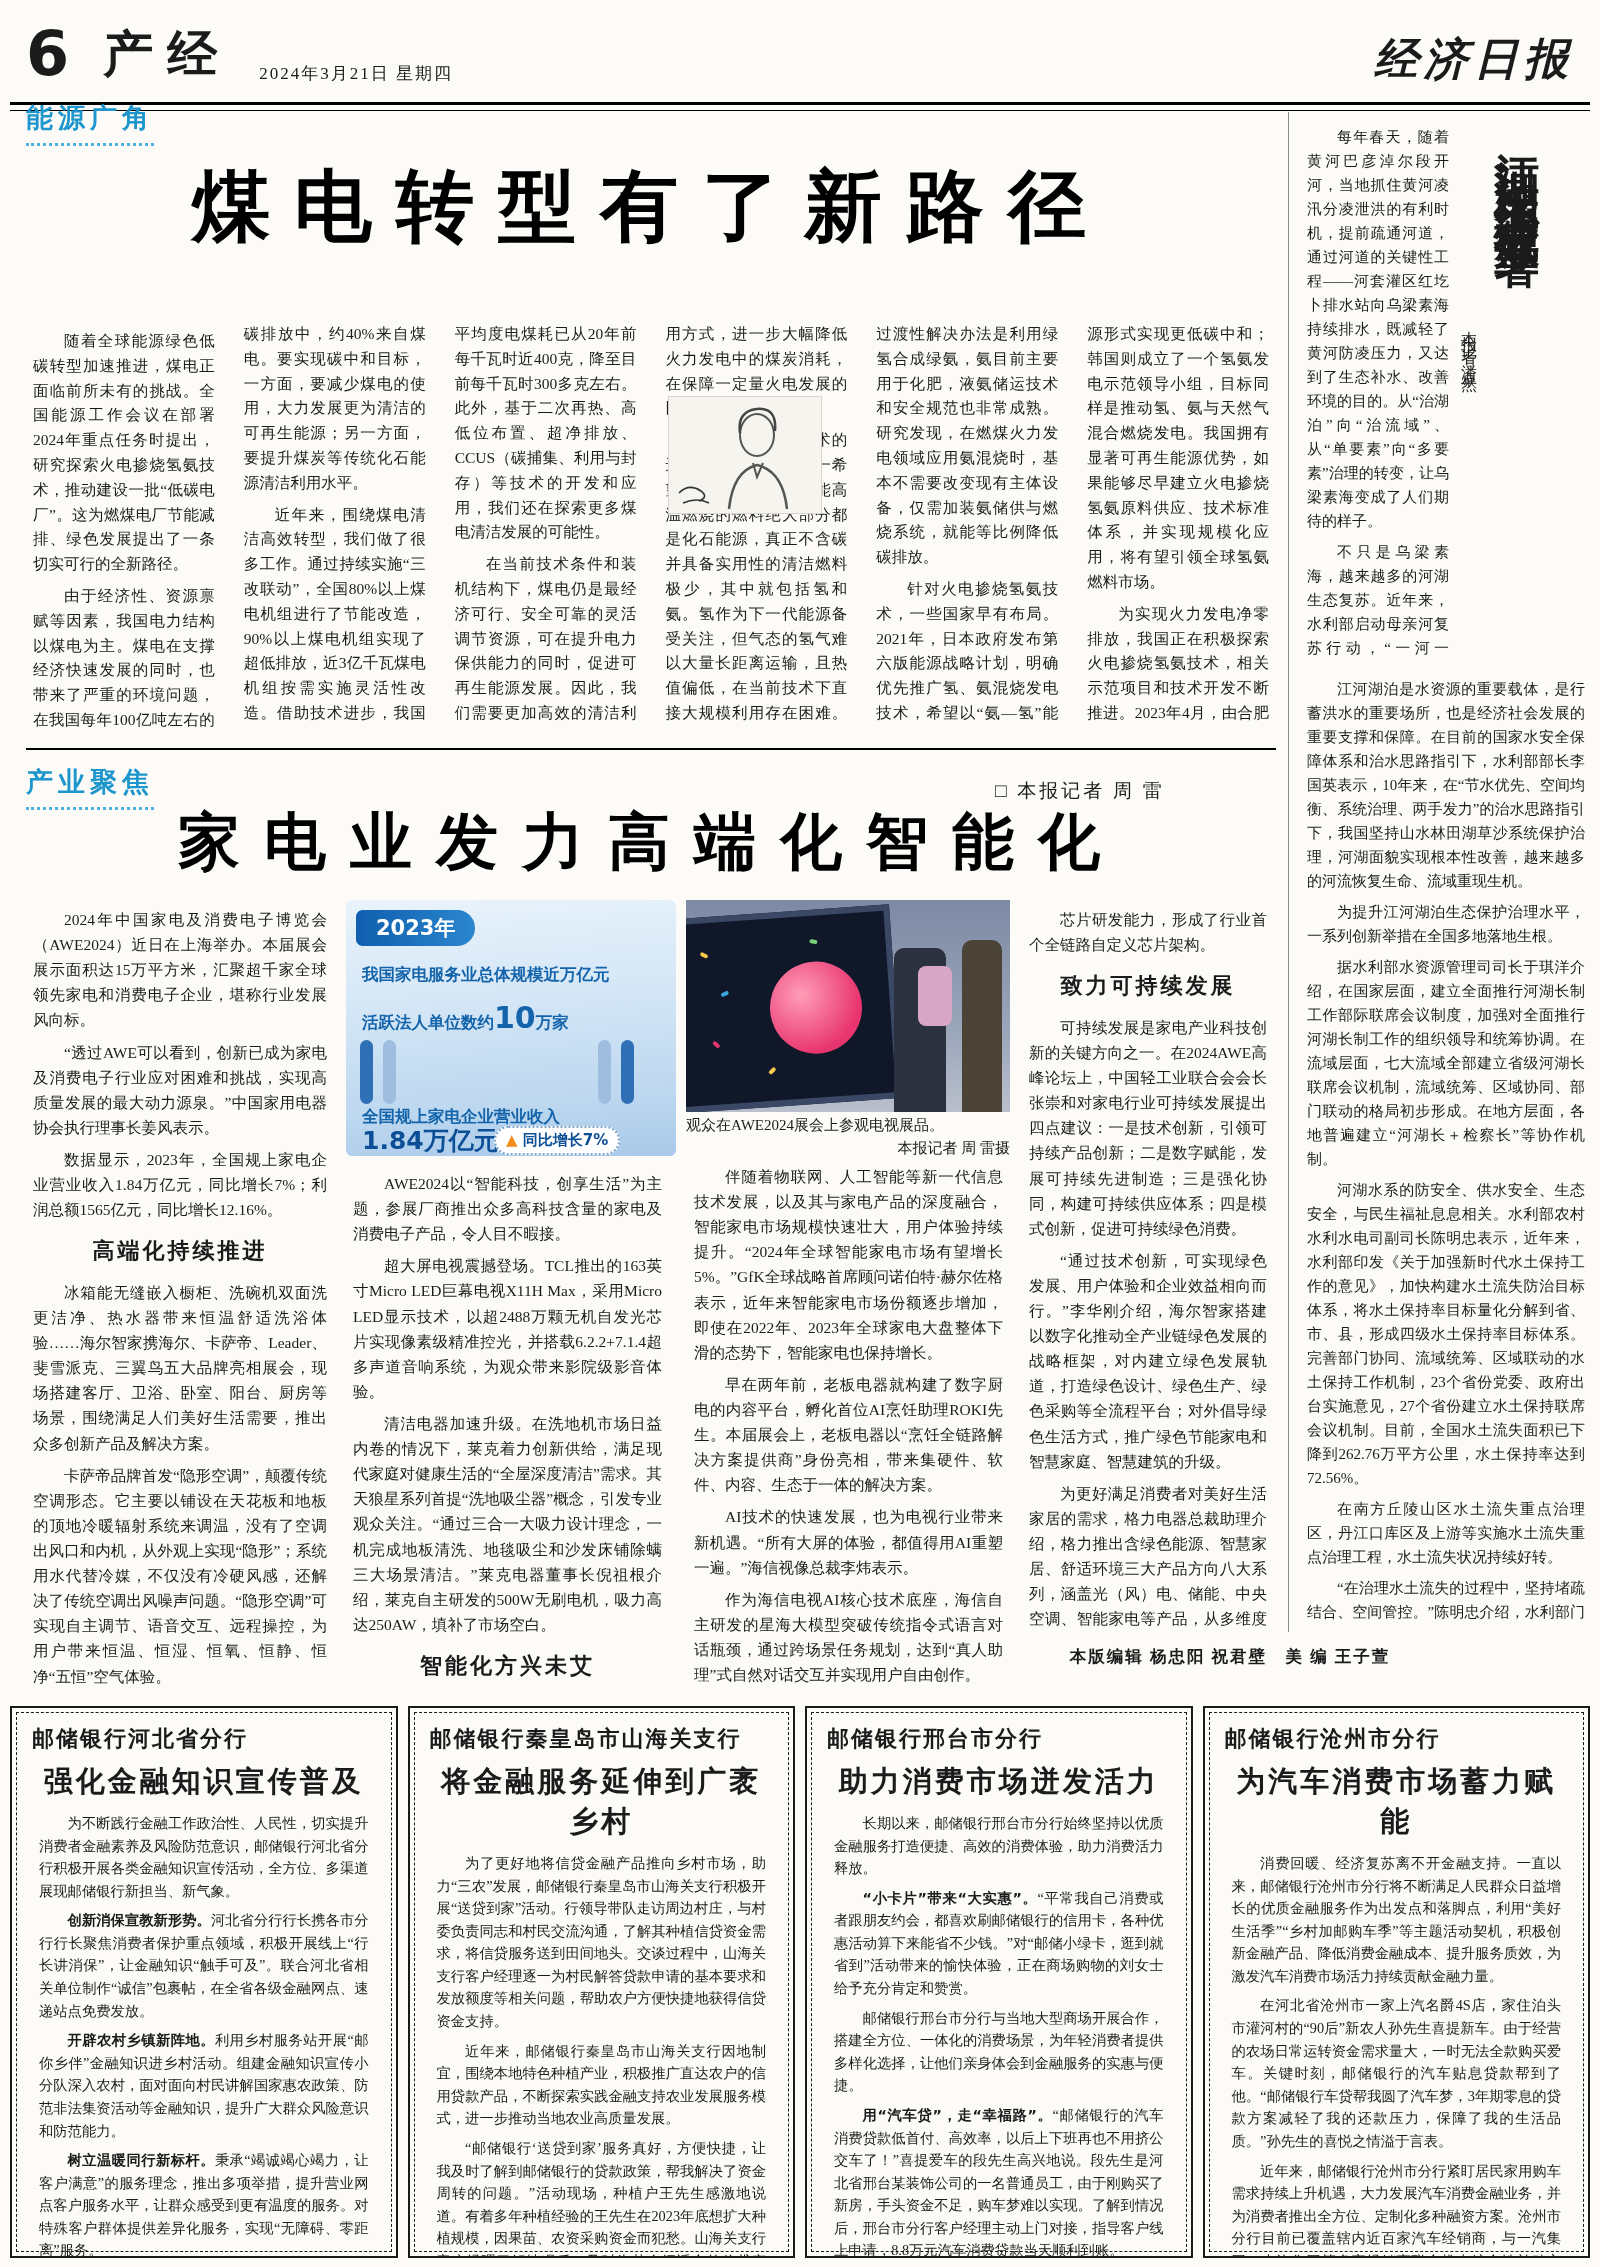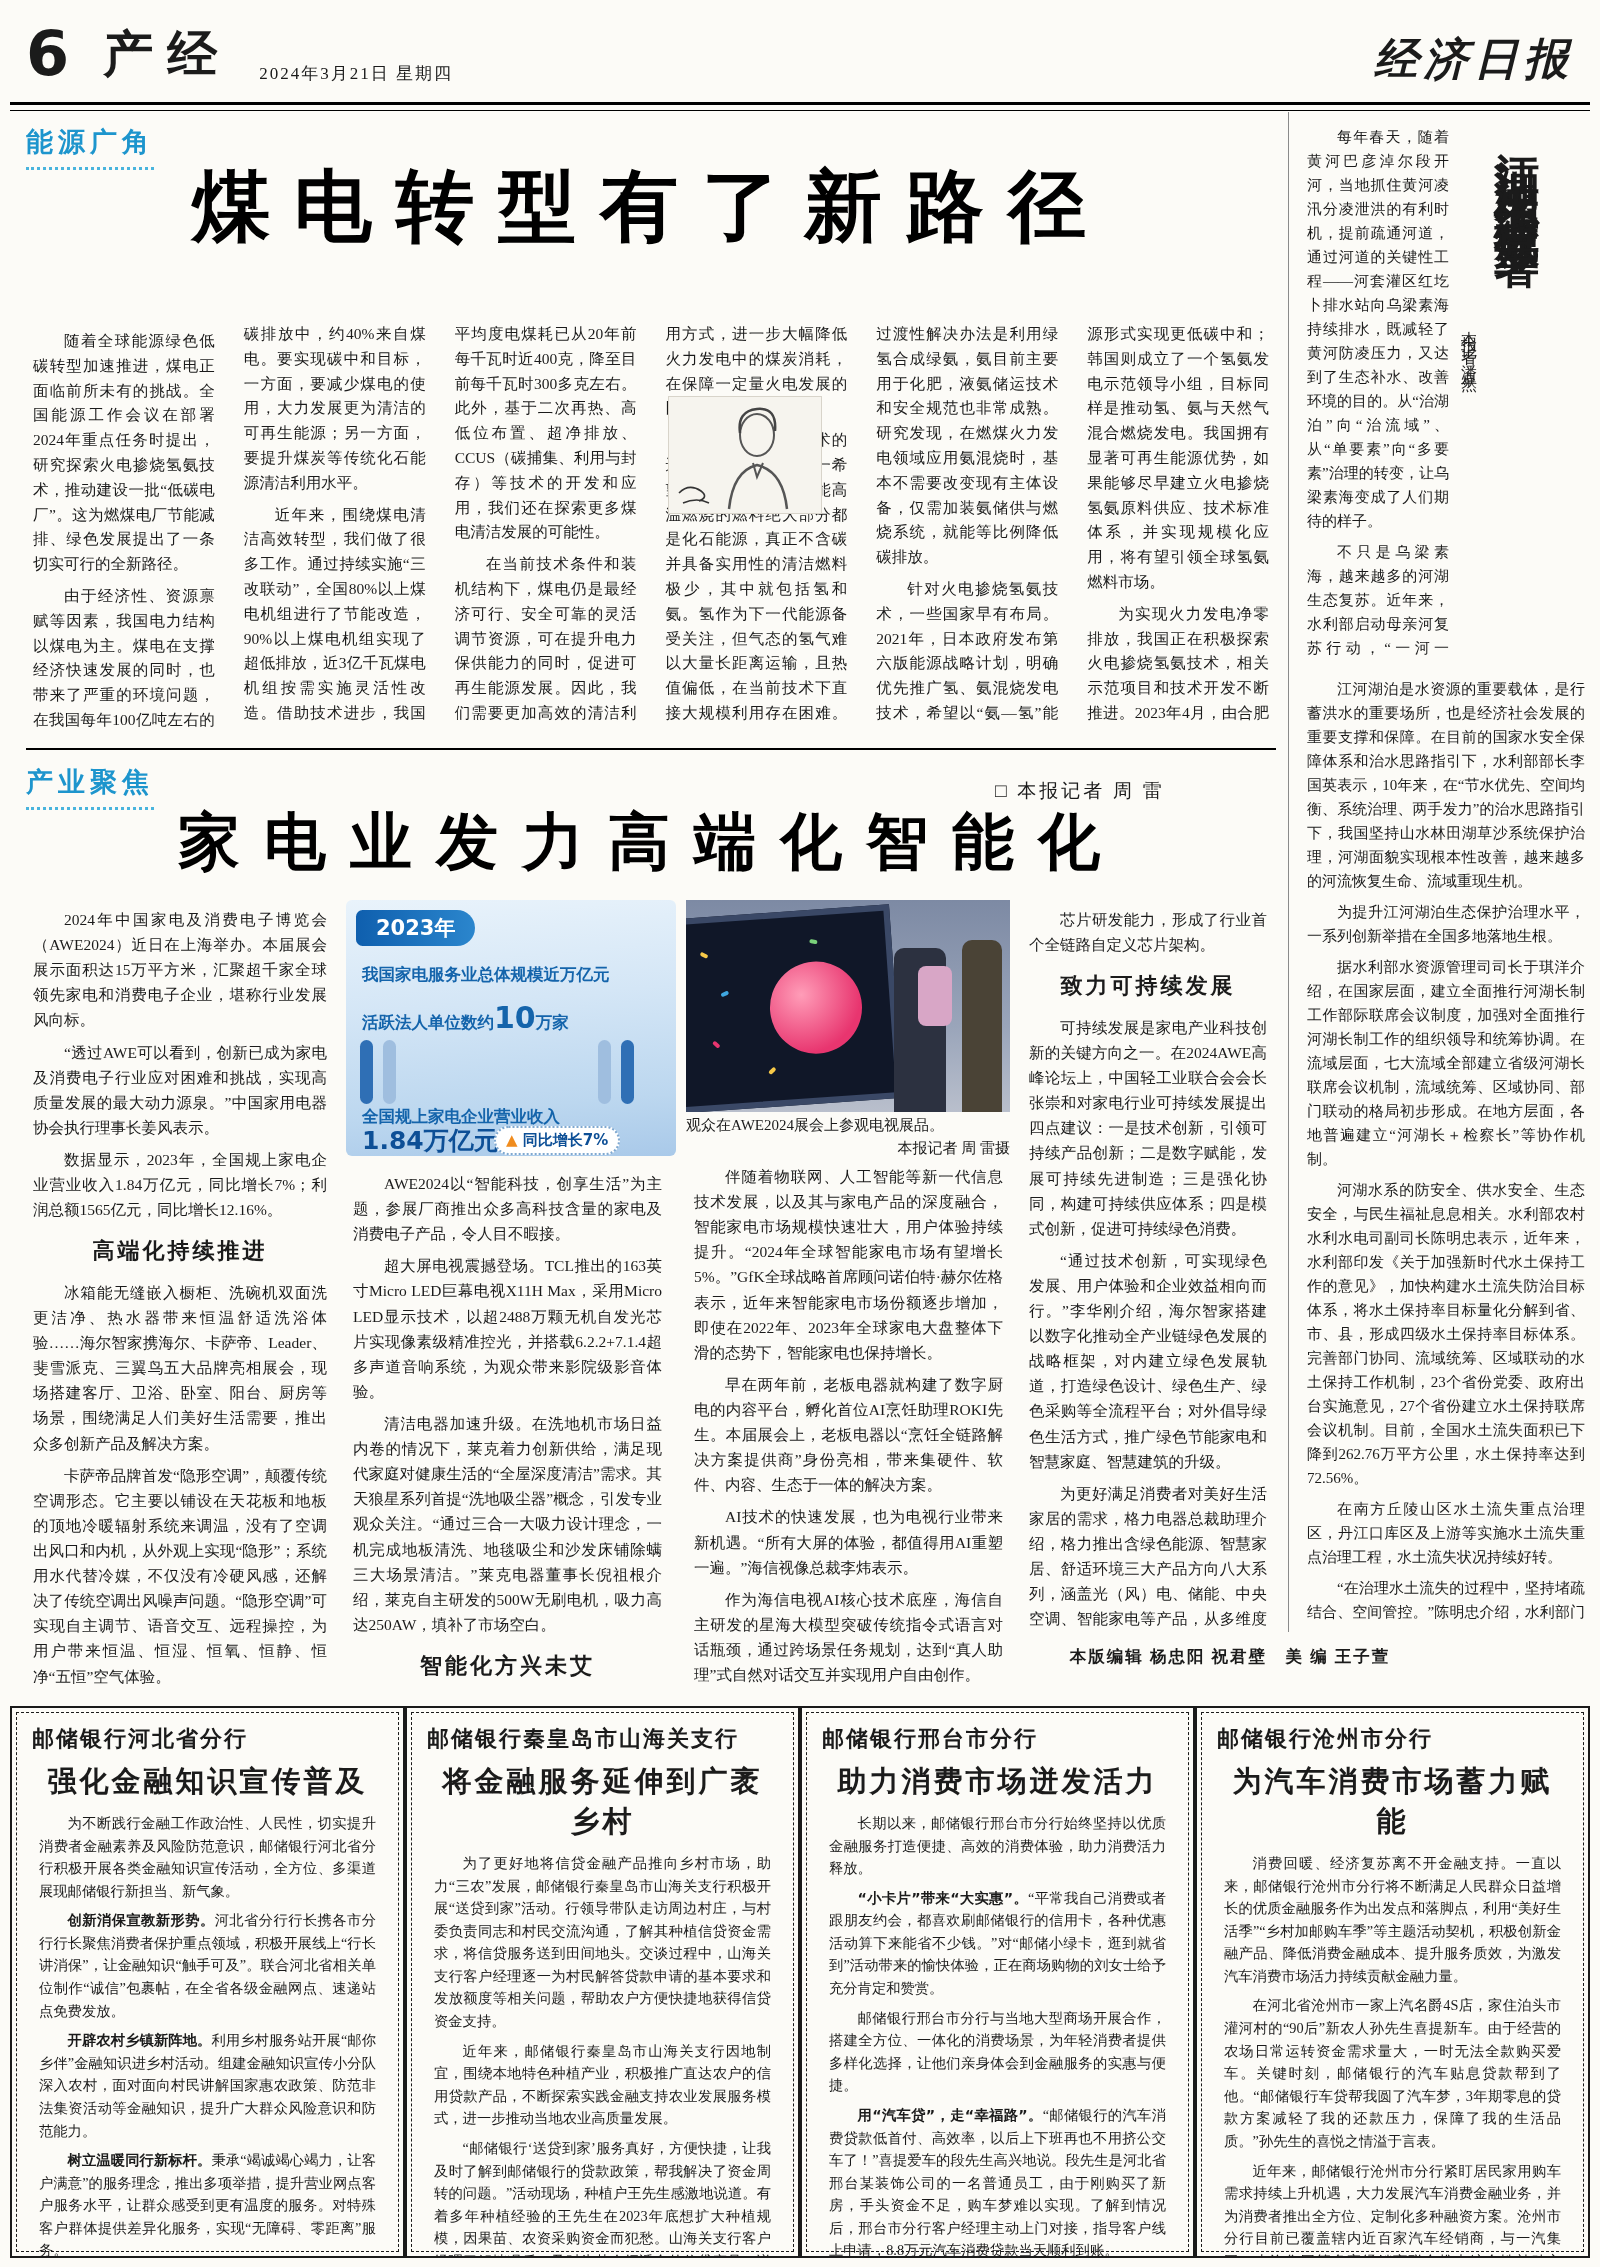--- a/index.html
+++ b/index.html
@@ -22,21 +22,21 @@
   .headline1{top:155px;font-size:78px;letter-spacing:24px;}
   .headline2{top:800px;font-size:62px;letter-spacing:24px;}
   
   .flow p{margin:7px;text-indent:2em;text-align:justify;}
   .flow p strong{font-family:"DejaVu Sans",sans-serif;}
   .flow h3{margin:11px 0;text-align:center;font-size:22px;font-family:"DejaVu Sans",sans-serif;
            font-weight:900;letter-spacing:3px;}
   .art1body{position:absolute;top:322px;left:26px;width:1250px;height:412px;overflow:hidden;
             column-count:6;column-gap:15px;font-size:15.5px;line-height:1.6;}
   .rule2{position:absolute;top:748px;left:26px;width:1250px;border-top:2px solid #000;}
-  .kick1{position:absolute;top:124px;left:26px;}
+  .kick1{position:absolute;top:100px;left:26px;}
   .kick2{position:absolute;top:764px;left:26px;}
   .byline2{position:absolute;top:778px;left:995px;width:280px;font-size:19px;letter-spacing:3px;}
   
   .a2col1{position:absolute;top:900px;left:26px;width:308px;height:795px;overflow:hidden;
           font-size:15.5px;line-height:1.62;}
   .a2mid{position:absolute;top:1164px;left:346px;width:664px;height:531px;overflow:hidden;
          column-count:2;column-gap:18px;font-size:15.5px;line-height:1.62;}
   .a2col4{position:absolute;top:900px;left:1022px;width:252px;height:730px;overflow:hidden;
           font-size:15.5px;line-height:1.62;}
   
@@ -76,21 +76,21 @@
   .railtop{display:flex;height:540px;}
   .railtop-text{width:156px;height:540px;overflow:hidden;font-size:15px;line-height:1.6;}
   .rail-byline{writing-mode:vertical-rl;font-size:16px;letter-spacing:6px;align-self:flex-end;
                margin:0 6px 10px 2px;height:330px;}
   .rail-headline{writing-mode:vertical-rl;font-size:45px;font-weight:900;letter-spacing:8px;
                  font-family:"DejaVu Sans",sans-serif;margin-left:6px;line-height:1.15;}
   .railrest{margin-top:12px;height:950px;overflow:hidden;font-size:15px;line-height:1.6;}
   .editors{position:absolute;left:880px;top:1646px;width:700px;text-align:center;
            font-size:16.5px;font-weight:700;letter-spacing:2px;}
   
-  .adsrow{position:absolute;top:1706px;left:10px;width:1580px;height:552px;display:flex;justify-content:flex-end;}
+  .adsrow{position:absolute;top:1706px;left:10px;width:1580px;height:552px;display:flex;gap:10px;justify-content:flex-end;}
   .ad{flex:1;border:2px solid #1a1a1a;outline:1px dashed #1a1a1a;outline-offset:-7px;
       padding:16px 20px;box-sizing:border-box;overflow:hidden;background:#fcfbf7;}
   .ad-org{font-size:22px;font-weight:900;font-family:"DejaVu Sans",sans-serif;letter-spacing:2px;}
   .ad-title{text-align:center;font-size:29px;font-weight:900;font-family:"DejaVu Sans",sans-serif;
             letter-spacing:3px;margin:8px 0 10px;}
   .ad .flow{font-size:14.3px;line-height:1.58;}
 </style>
 </head>
 <body>
 

